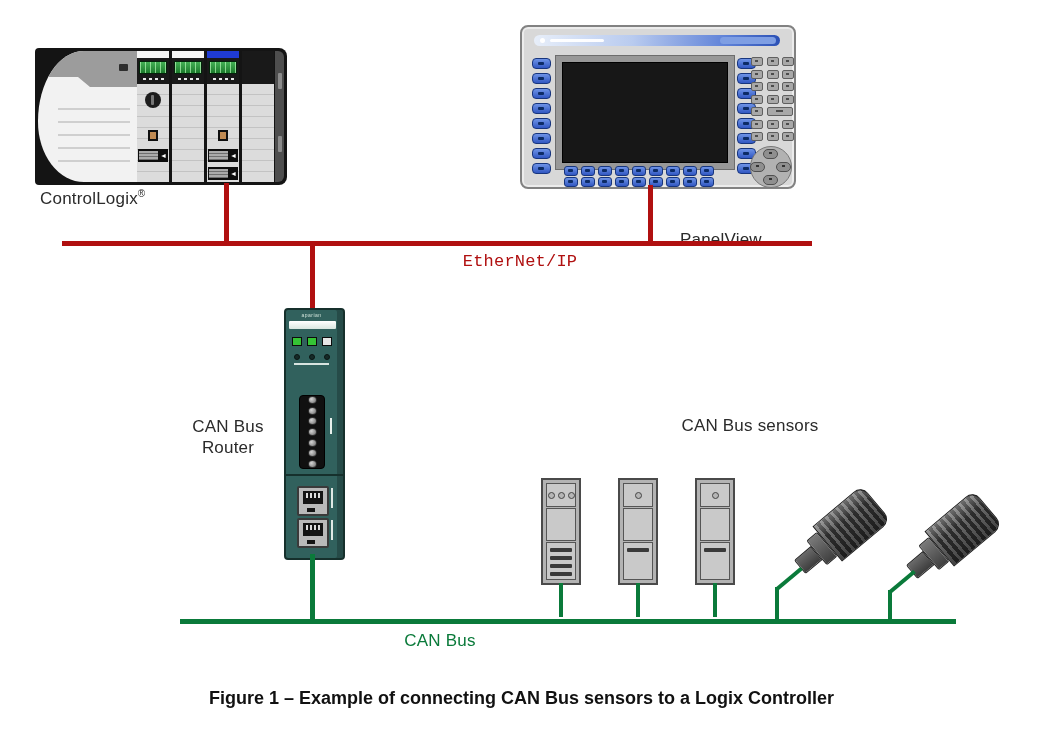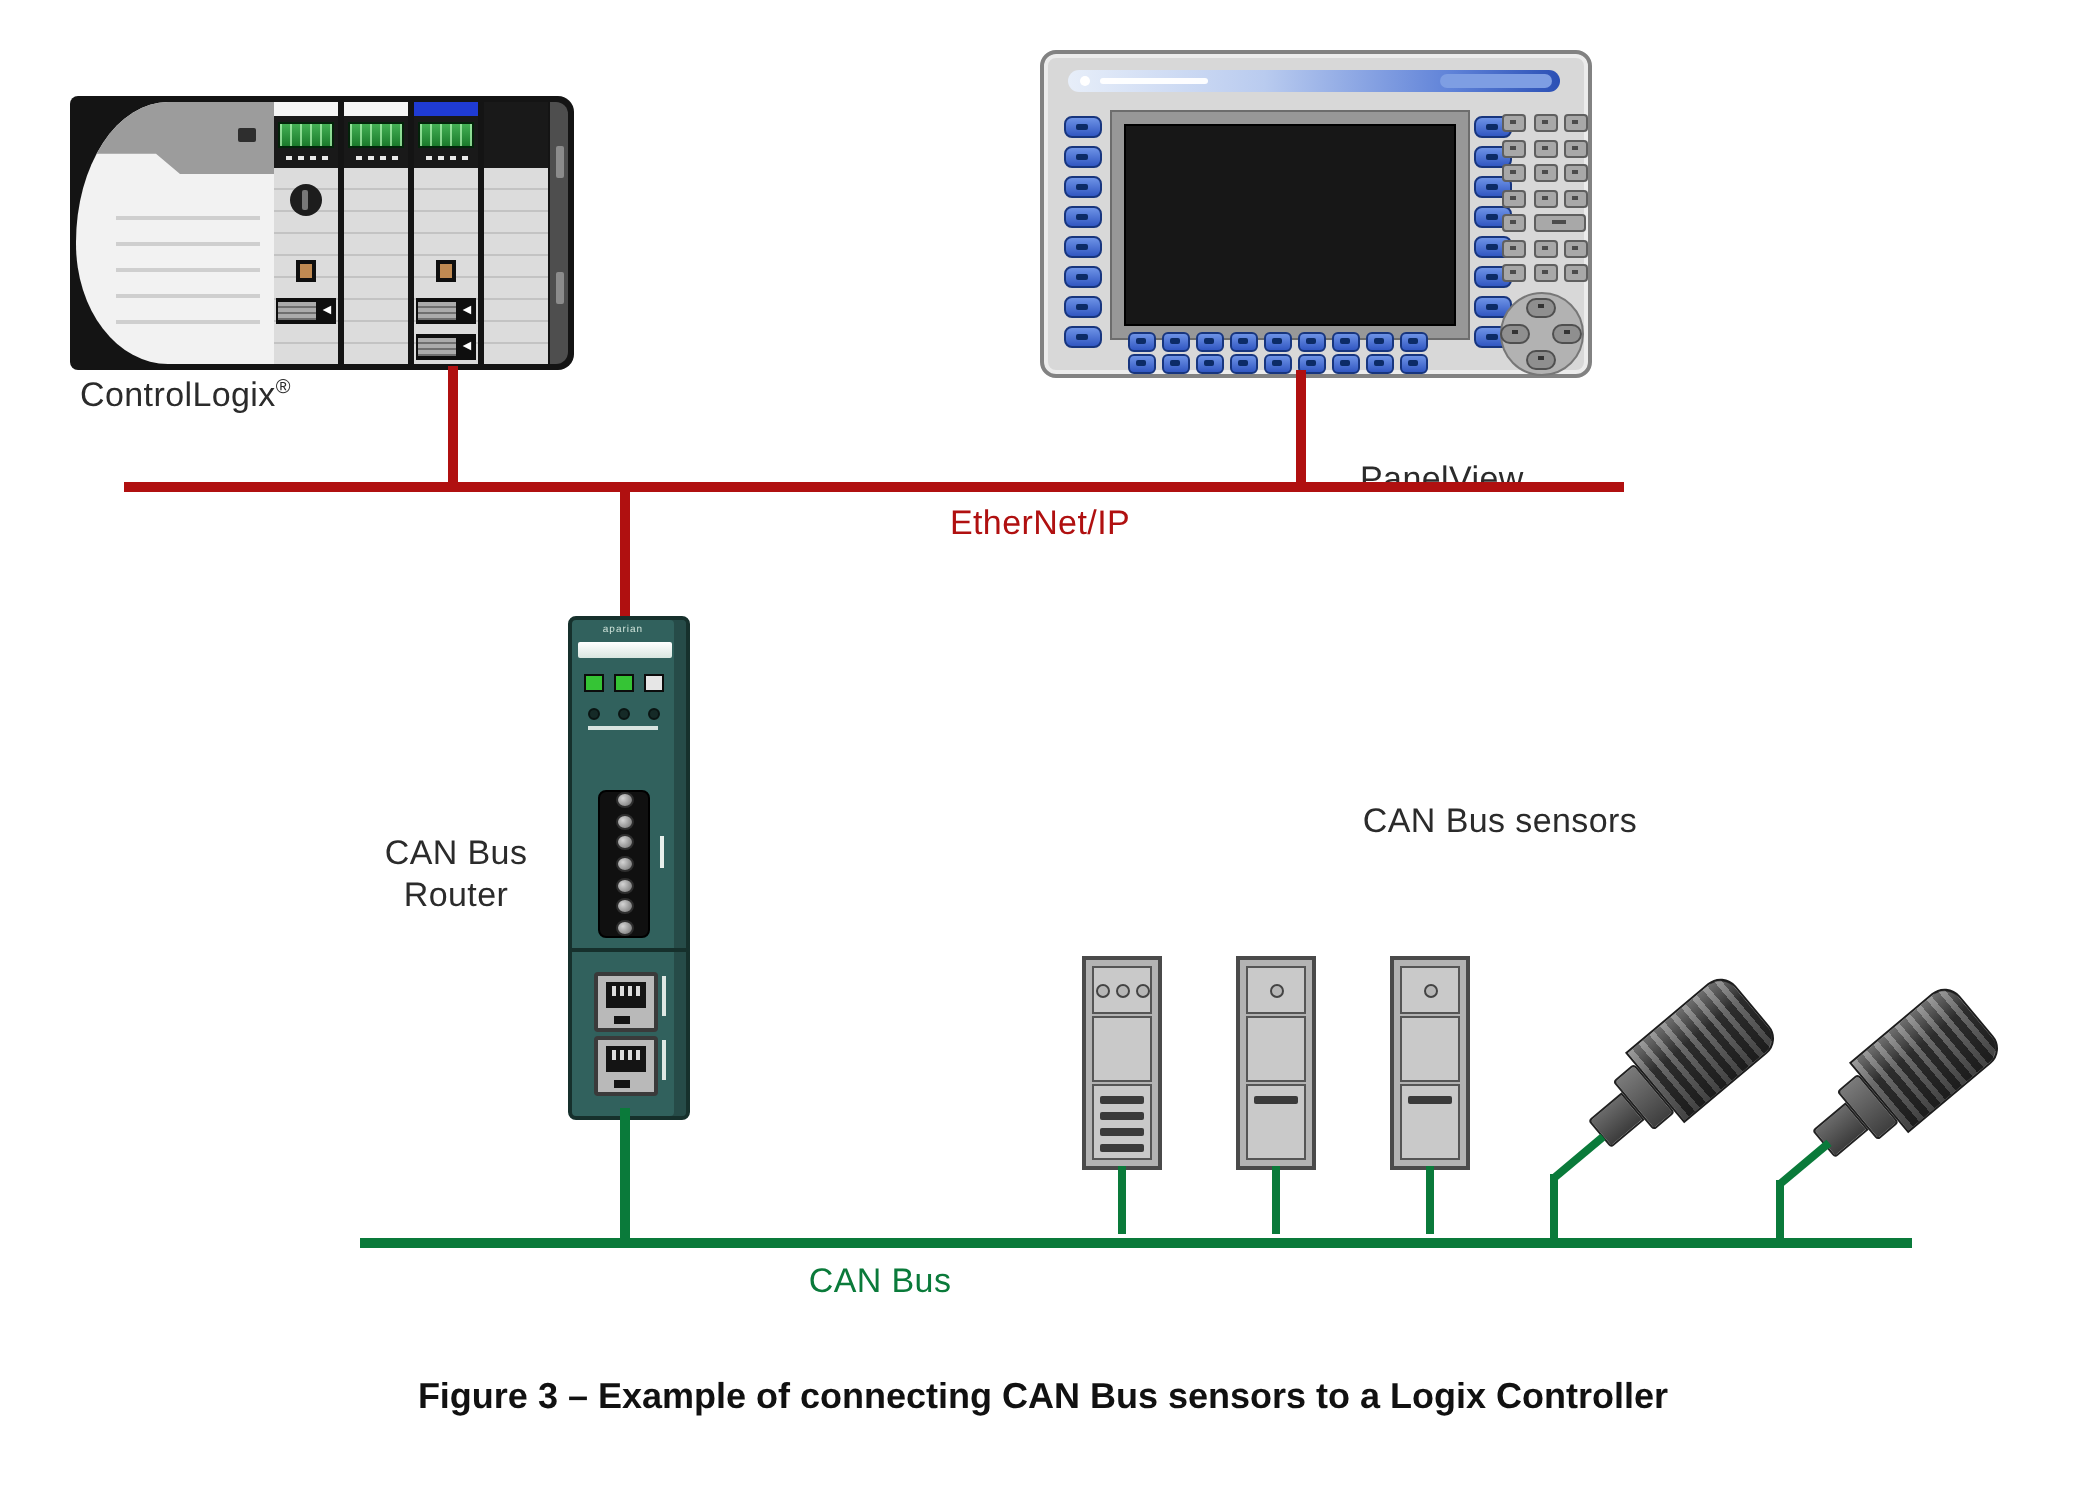--- a/index.html
+++ b/index.html
@@ -4,21 +4,21 @@
 <style>
   html,body{margin:0;padding:0;background:#ffffff;}
   .stage{position:relative;width:1043px;height:748px;background:#ffffff;overflow:hidden;
          font-family:"Liberation Sans", sans-serif;color:#1a1a1a;}
   .abs{position:absolute;}
 
   
   .lbl{position:absolute;font-size:17px;color:#2b2b2b;letter-spacing:.2px;}
   .lbl.center{text-align:center;}
   .lbl sup{font-size:10px;}
-  .eth-lbl{color:var(--ethernet-red,#b01010);}
+  .eth-lbl{color:var(--ethernet-red,#b01010);font-family:Liberation Mono, monospace;}
   .can-lbl{color:var(--can-green,#0a7a3a);}
   .caption{position:absolute;left:0;right:0;top:688px;text-align:center;
            font-size:18px;font-weight:bold;color:#111;}
 
   
   .bus-red{position:absolute;background:var(--ethernet-red,#b01010);}
   .bus-green{position:absolute;background:var(--can-green,#0a7a3a);}
 
   
   .clx{position:absolute;left:35px;top:48px;width:252px;height:137px;background:#141414;
@@ -362,21 +362,21 @@
         </div>
       <div class="notch"></div>
     </div>
     <div class="port-line" style="top:210px;"></div>
   </div>
   <div class="lbl center" style="left:150px;top:416px;width:156px;line-height:21px;">
     <div>CAN Bus</div>
     <div>Router</div>
   </div>
 
-  <div class="lbl center" style="left:650px;top:401px;width:200px;text-align:center;">
+  <div class="lbl center" style="left:650px;top:416px;width:200px;text-align:center;">
     <span>CAN Bus sensors</span>
   </div>
   <div class="sensor-row">
     <div class="bsensor">
       <div class="bs-panel bs-top">
         <div class="bs-dot"></div>
           <div class="bs-dot"></div>
           <div class="bs-dot"></div>
       </div>
       <div class="bs-panel bs-mid"></div>
@@ -425,15 +425,15 @@
   </div>
   <div class="wire-diag" style="left:890px;top:590px;"></div>
   <div class="wire-vert" style="left:888px;top:590px;height:32px;"></div>
 
   <div class="bus-green" style="left:310px;top:554px;width:5px;height:66px;"></div>
   <div class="bus-green" style="left:180px;top:619px;width:776px;height:5px;"></div>
   <div class="lbl center can-lbl" style="left:330px;top:631px;width:220px;">
     <span>CAN Bus</span>
   </div>
 
-  <div class="caption">Figure 3 – Example of connecting CAN Bus sensors to a Logix Controller</div>
+  <div class="caption">Figure 1 – Example of connecting CAN Bus sensors to a Logix Controller</div>
 
 </div>
 
 </body></html>

